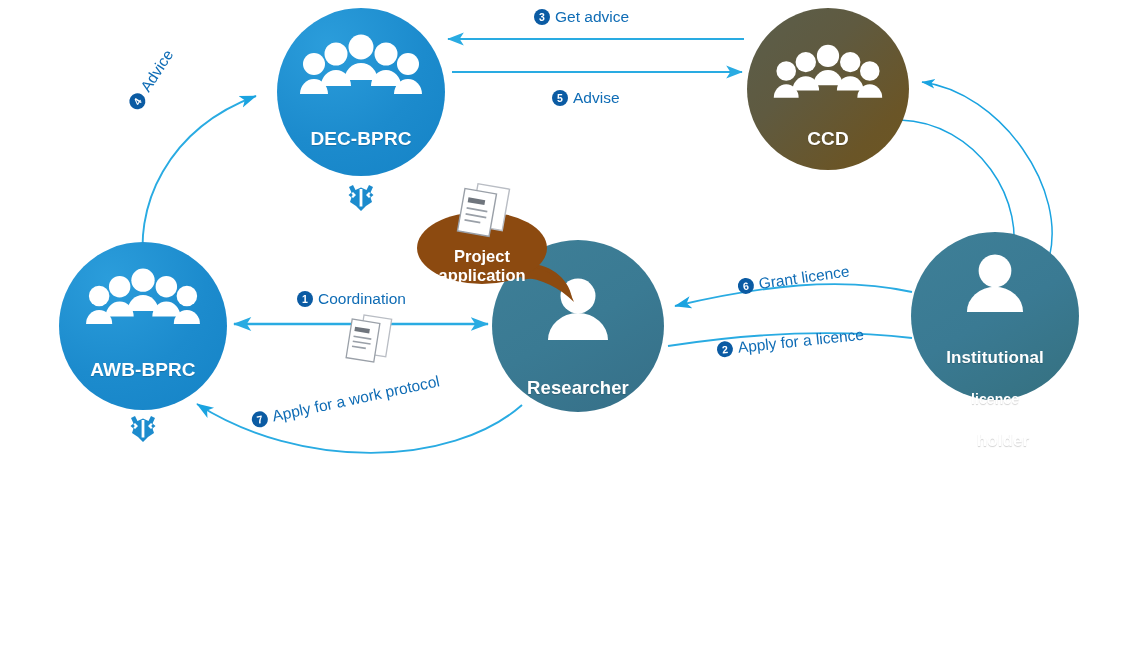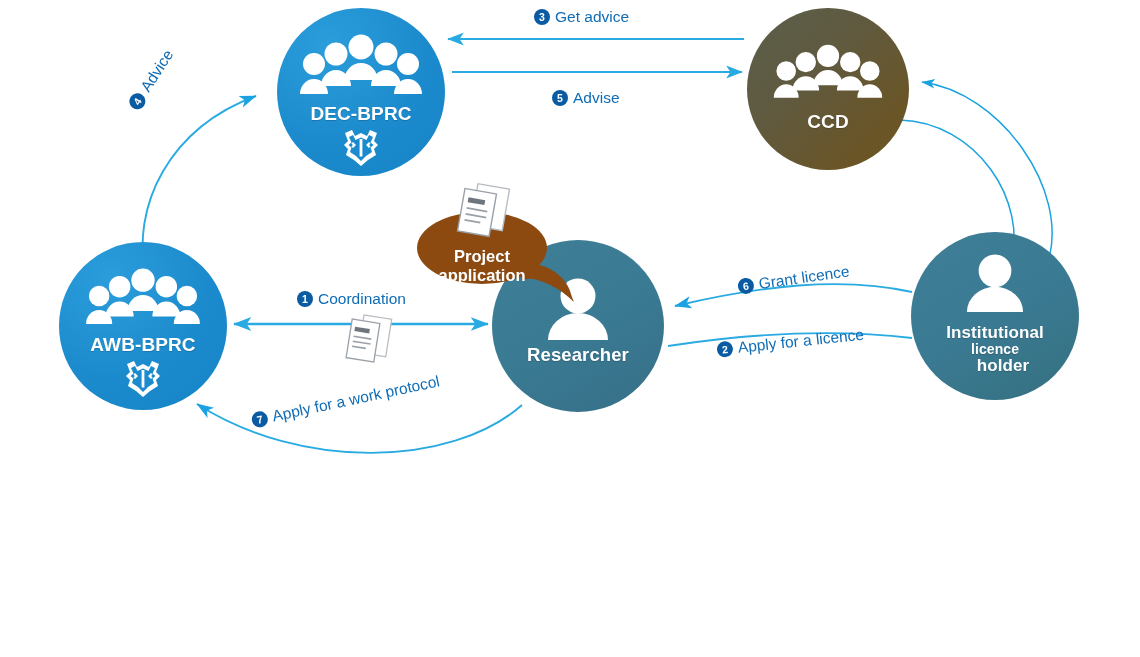--- a/index.html
+++ b/index.html
@@ -14,20 +14,21 @@
 
   svg#edges{position:absolute;left:0;top:0;width:1140px;height:657px;pointer-events:none;}
 
   
   .node{
     position:absolute;border-radius:50%;
     display:flex;flex-direction:column;
     align-items:center;justify-content:flex-start;
     color:#fff;text-align:center;
     box-sizing:border-box;
+    gap:25px;
   }
   .node .node-label{
     font-weight:bold;line-height:1.08;
     text-shadow:0 1px 1px rgba(0,0,0,.18);
     letter-spacing:.1px;
   }
   .node-icon{display:block;}
 
   #node-dec-bprc{
     left:277px;top:8px;width:168px;height:168px;
@@ -166,21 +167,21 @@
             <path d="M23,52 a15,16 0 0 1 30,0 z"></path>
           <circle cx="63" cy="13" r="12.5"></circle>
             <path d="M46.5,46 a16.5,17 0 0 1 33,0 z"></path>
           <circle cx="88" cy="20" r="11.5"></circle>
             <path d="M73,52 a15,16 0 0 1 30,0 z"></path>
           <circle cx="110" cy="30" r="11"></circle>
             <path d="M96,60 a14,15 0 0 1 28,0 z"></path>
         </g>
       </svg>
     </span>
-    <span class="node-label" style="font-size:19px;margin-top:10px;">CCD</span>
+    <span class="node-label" style="font-size:19px;margin-top:2px;">CCD</span>
   </div>
 
   <div class="node" id="node-awb-bprc">
     <span class="node-icon" style="margin-top:26px;">
       <svg width="120" height="56" viewBox="0 0 126 60" aria-hidden="true">
         <g fill="#ffffff">
           <circle cx="16" cy="30" r="11"></circle>
             <path d="M2,60 a14,15 0 0 1 28,0 z"></path>
           <circle cx="38" cy="20" r="11.5"></circle>
             <path d="M23,52 a15,16 0 0 1 30,0 z"></path>
@@ -210,21 +211,21 @@
 
   <div class="node" id="node-researcher">
     <span class="node-icon" style="margin-top:38px;">
       <svg width="66" height="62" viewBox="0 0 66 62" aria-hidden="true">
         <g fill="#ffffff">
           <circle cx="33" cy="18" r="17.5"></circle>
           <path d="M3,62 a30,27 0 0 1 60,0 z"></path>
         </g>
       </svg>
     </span>
-    <span class="node-label" style="font-size:18.5px;margin-top:1px;">Researcher</span>
+    <span class="node-label" style="font-size:18.5px;margin-top:9px;">Researcher</span>
   </div>
 
   <div class="node" id="node-licence-holder">
     <span class="node-icon" style="margin-top:22px;">
       <svg width="62" height="58" viewBox="0 0 66 62" aria-hidden="true">
         <g fill="#ffffff">
           <circle cx="33" cy="18" r="17.5"></circle>
           <path d="M3,62 a30,27 0 0 1 60,0 z"></path>
         </g>
       </svg>

